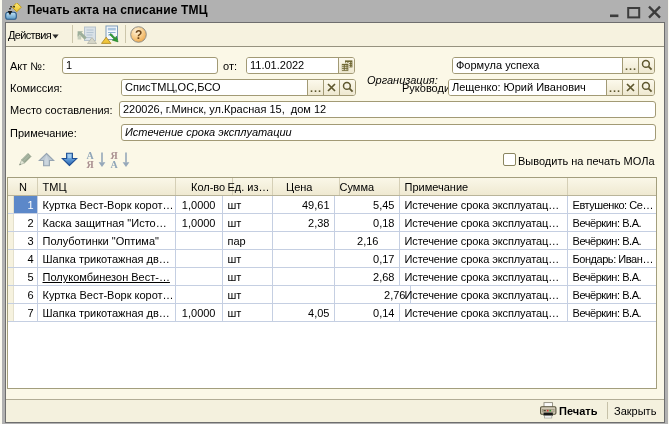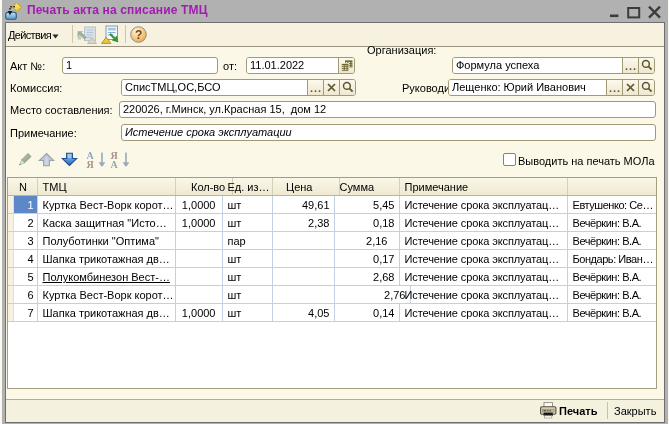--- a/index.html
+++ b/index.html
@@ -38,21 +38,21 @@
   <linearGradient id="dgr" x1="0" y1="0" x2="1" y2="1">
         <stop offset="0" stop-color="#fcea7a"></stop>
         <stop offset="1" stop-color="#eec52e"></stop>
       </linearGradient>
     </defs>
   <rect x="8.6" y="1" width="6.4" height="6.4" transform="rotate(45 11.8 4.2)" fill="url(#dgr)" stroke="#c09a14" stroke-width="0.9"></rect>
   <rect x="0.7" y="9.3" width="10.6" height="7" rx="2.4" fill="url(#bgr)" stroke="#2a5a88" stroke-width="1.1"></rect>
   <path d="M9.8 3.8 L5 3.8 L5 8" stroke="#151515" stroke-width="1.4" fill="none" stroke-dasharray="1.5 1.5"></path>
   <path d="M5 12.2 L2.7 8 L7.3 8 Z" fill="#151515"></path>
 </svg>
-<div class="abs" style="left:27px;top:3px;font-size:12px;font-weight:bold;color:#a21caf;letter-spacing:0.15px;text-align:center;">Печать акта на списание ТМЦ</div>
+<div class="abs" style="left:27px;top:3px;font-size:12px;font-weight:bold;color:#000000;letter-spacing:0.15px;text-align:center;">Печать акта на списание ТМЦ</div>
 <svg class="abs" style="left:608px;top:0;" width="14" height="18" viewBox="0 0 14 18">
     <rect x="2" y="14.5" width="8.4" height="2.6" fill="#3c3c3c"></rect>
   </svg>
 <svg class="abs" style="left:626px;top:0;" width="15" height="19" viewBox="0 0 15 19">
     <rect x="2.2" y="8" width="11" height="9.4" fill="none" stroke="#3c3c3c" stroke-width="2"></rect>
   </svg>
 <svg class="abs" style="left:647px;top:0;" width="15" height="19" viewBox="0 0 15 19">
     <path d="M2 6.6 L13 17.6 M13 6.6 L2 17.6" stroke="#3c3c3c" stroke-width="2.3"></path>
   </svg>
 
@@ -99,21 +99,21 @@
 <div class="label" style="left:223px;top:60px;">от:</div>
 <div class="grp" style="left:246px;top:57px;width:109px;height:17px;">
   <div class="txt">11.01.2022</div>
   <div class="b"><svg width="12" height="12" viewBox="0 0 12 12" style="margin-top:2px;">
 <rect x="4" y="0.4" width="7.4" height="7" fill="#6f6733"></rect>
 <path d="M4.6 2.5 h6 M4.6 4.4 h6 M4.6 6.3 h6" stroke="#f6f2df" stroke-width="0.9" stroke-dasharray="1.8 1"></path>
 <rect x="0.4" y="3.6" width="7.4" height="7.6" fill="#6f6733" stroke="#f6f2df" stroke-width="0.7"></rect>
 <path d="M1 5.8 h6 M1 7.7 h6 M1 9.6 h6" stroke="#f6f2df" stroke-width="0.9" stroke-dasharray="1.8 1"></path>
 </svg></div>
 </div>
-<div class="label" style="left:367px;top:44px;">Организация:</div>
+<div class="label" style="left:367px;top:74px;font-style:italic;">Организация:</div>
 <div class="grp" style="left:452px;top:57px;width:203px;height:17px;">
   <div class="txt">Формула успеха</div>
   <div class="b">
       <span style="position:absolute;left:2px;top:2px;font-weight:bold;letter-spacing:1px;">...</span>
     </div>
   <div class="b"><svg width="12" height="13" viewBox="0 0 12 13" style="margin-top:1px;">
         <circle cx="4.9" cy="4.9" r="3.4" fill="none" stroke="#5e572e" stroke-width="1.5"></circle>
         <path d="M7.4 7.4 L10.6 10.6" stroke="#5e572e" stroke-width="1.8"></path>
       </svg></div>
 </div>
@@ -221,21 +221,21 @@
       <div class="cell " style="left:391.5px;width:168px;padding-right:4px;letter-spacing:-0.1px;">Истечение срока эксплуатац…</div>
       <div class="cell " style="left:559.5px;width:88.5px;padding-right:3px;letter-spacing:-0.45px;border-right:none;">Вечёркин: В.А.</div>
     </div>
     <div class="row" style="top: 54px;">
       <div class="gut"></div>
       <div class="cell r" style="left:6px;width:23.5px;padding-right:3px;">3</div>
       <div class="cell " style="left:29.5px;width:138px;padding-right:4px;">Полуботинки "Оптима"</div>
       <div class="cell r" style="left:167.5px;width:47px;padding-right:6px;"></div>
       <div class="cell " style="left:214.5px;width:50px;padding-right:5px;">пар</div>
       <div class="cell r" style="left:264.5px;width:62px;padding-right:4px;"></div>
-      <div class="cell r" style="left:326.5px;width:65px;padding-right:11px;">2,16</div>
+      <div class="cell r" style="left:326.5px;width:65px;padding-right:20px;">2,16</div>
       <div class="cell " style="left:391.5px;width:168px;padding-right:4px;letter-spacing:-0.1px;">Истечение срока эксплуатац…</div>
       <div class="cell " style="left:559.5px;width:88.5px;padding-right:3px;letter-spacing:-0.45px;border-right:none;">Вечёркин: В.А.</div>
     </div>
     <div class="row" style="top: 72px;">
       <div class="gut"></div>
       <div class="cell r" style="left:6px;width:23.5px;padding-right:3px;">4</div>
       <div class="cell " style="left:29.5px;width:138px;padding-right:4px;">Шапка трикотажная дв…</div>
       <div class="cell r" style="left:167.5px;width:47px;padding-right:6px;"></div>
       <div class="cell " style="left:214.5px;width:50px;padding-right:5px;">шт</div>
       <div class="cell r" style="left:264.5px;width:62px;padding-right:4px;"></div>

